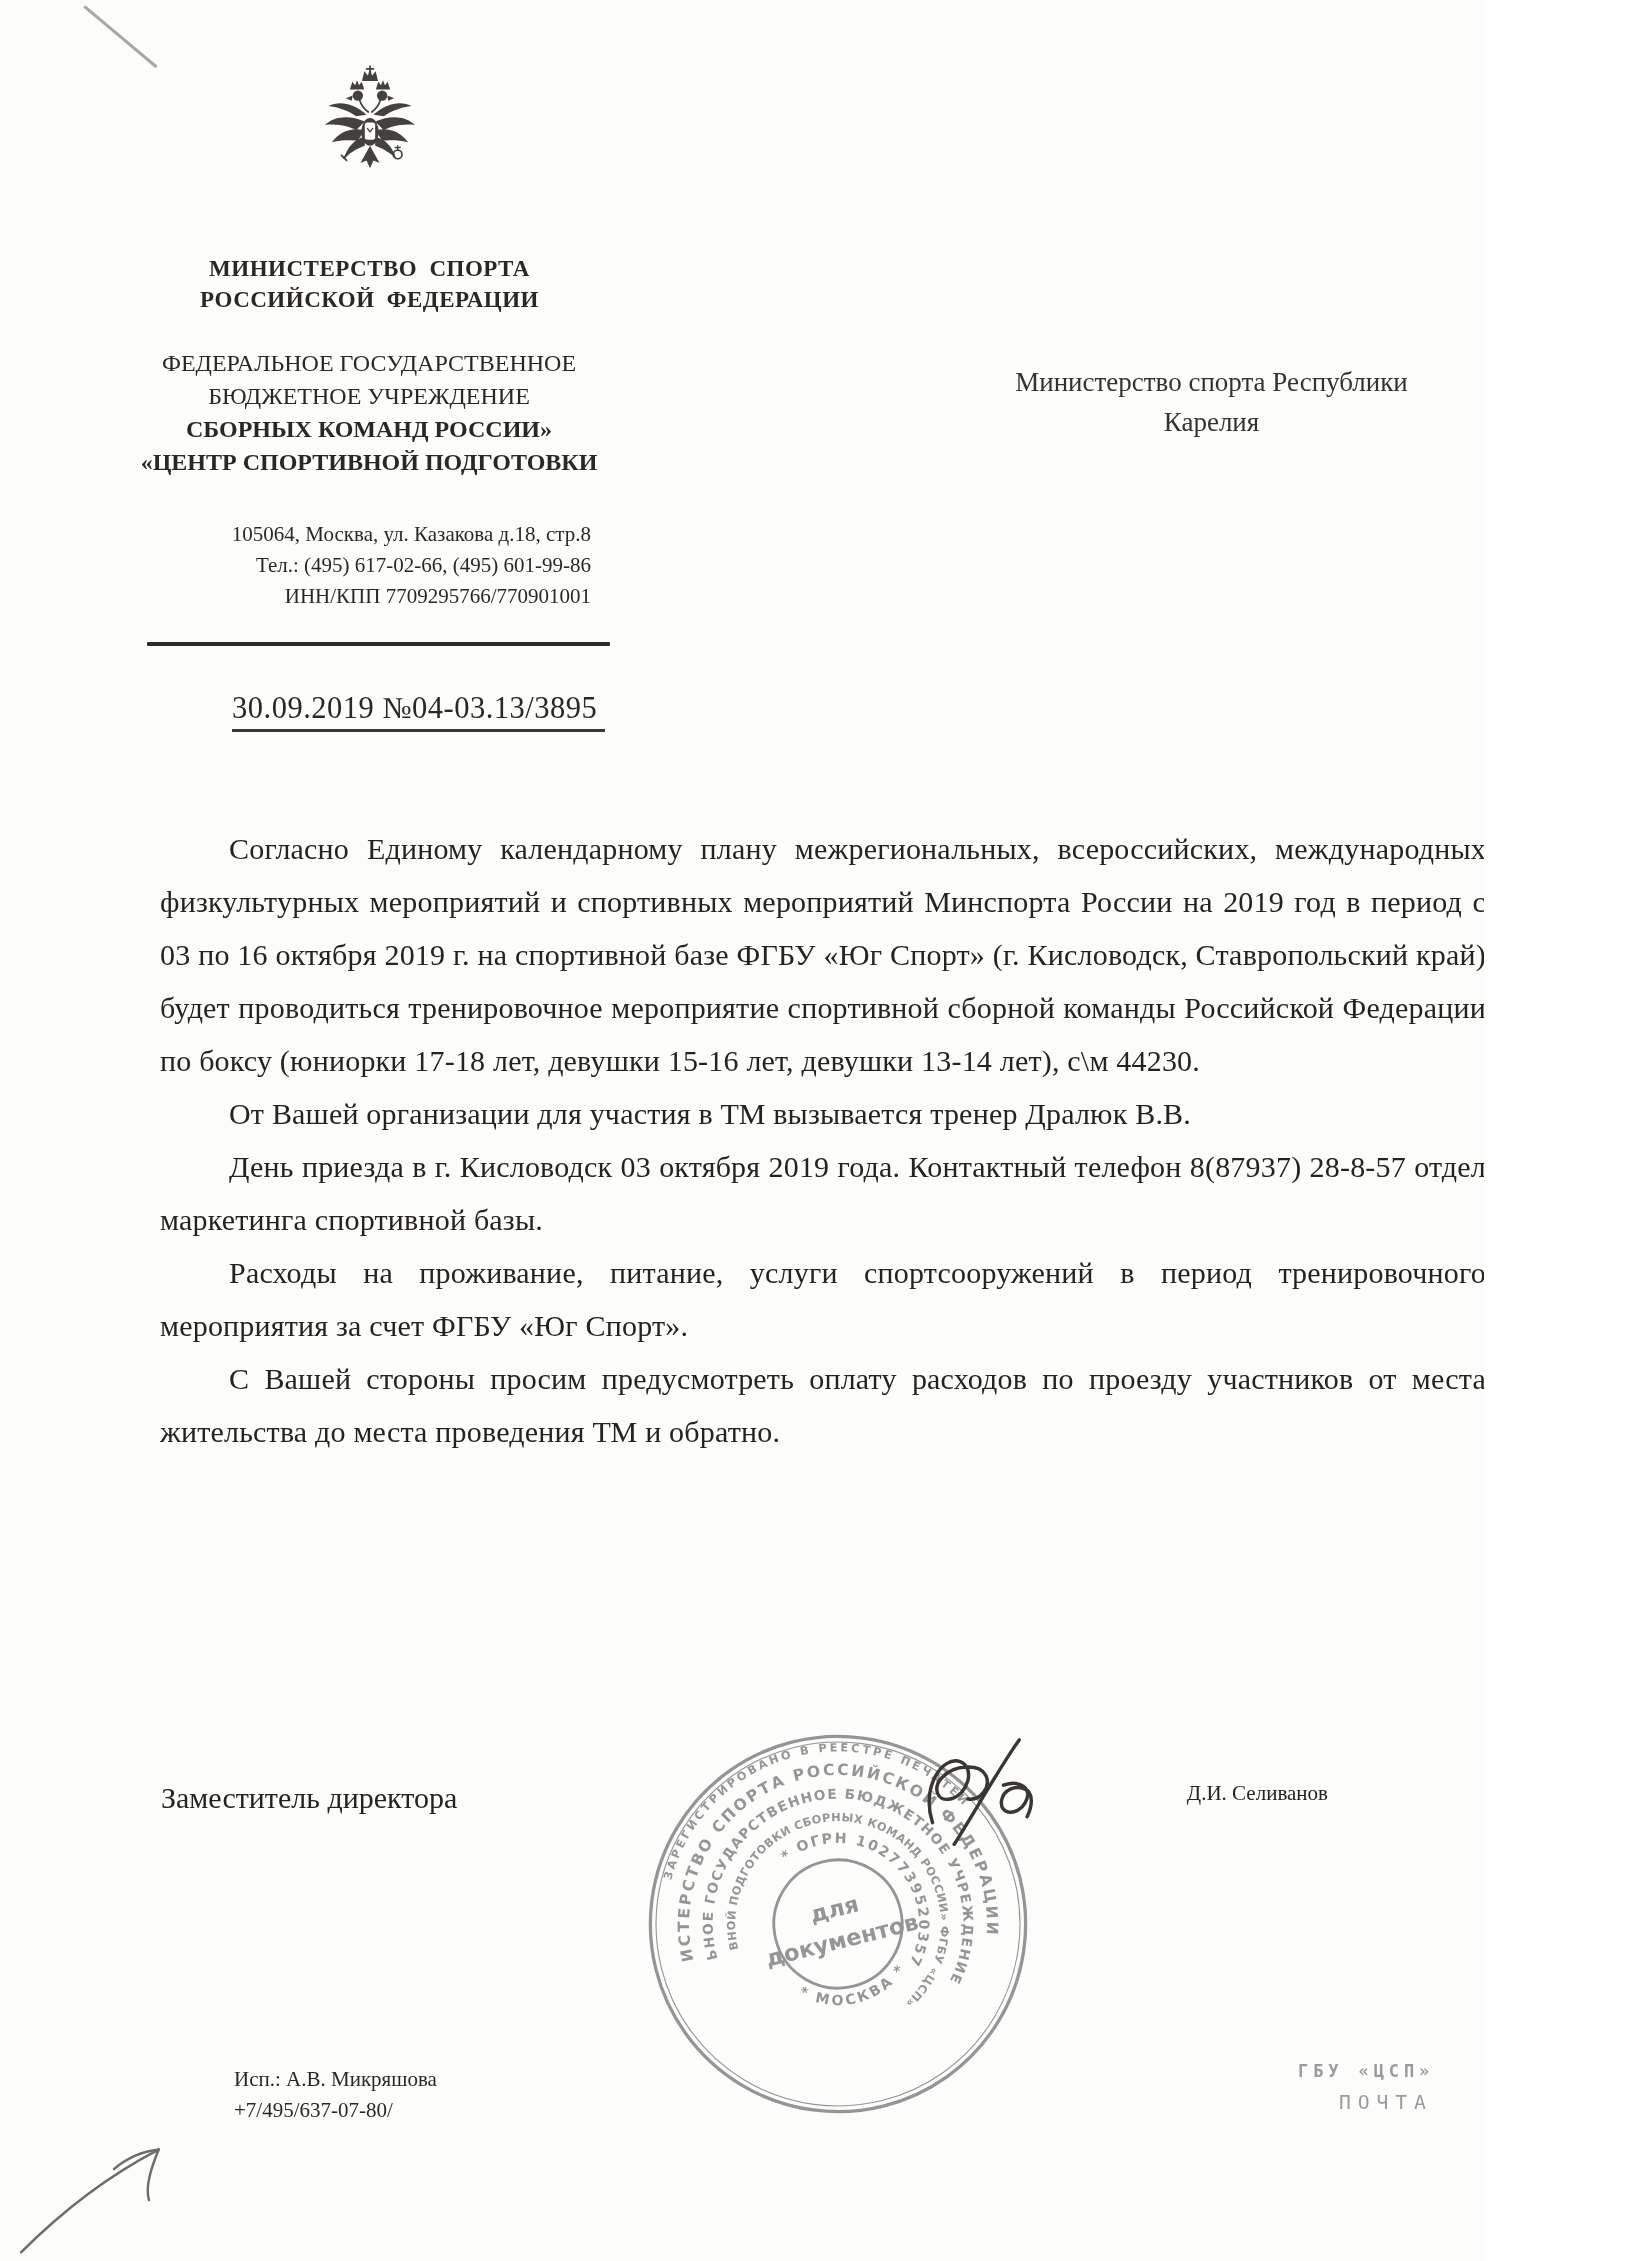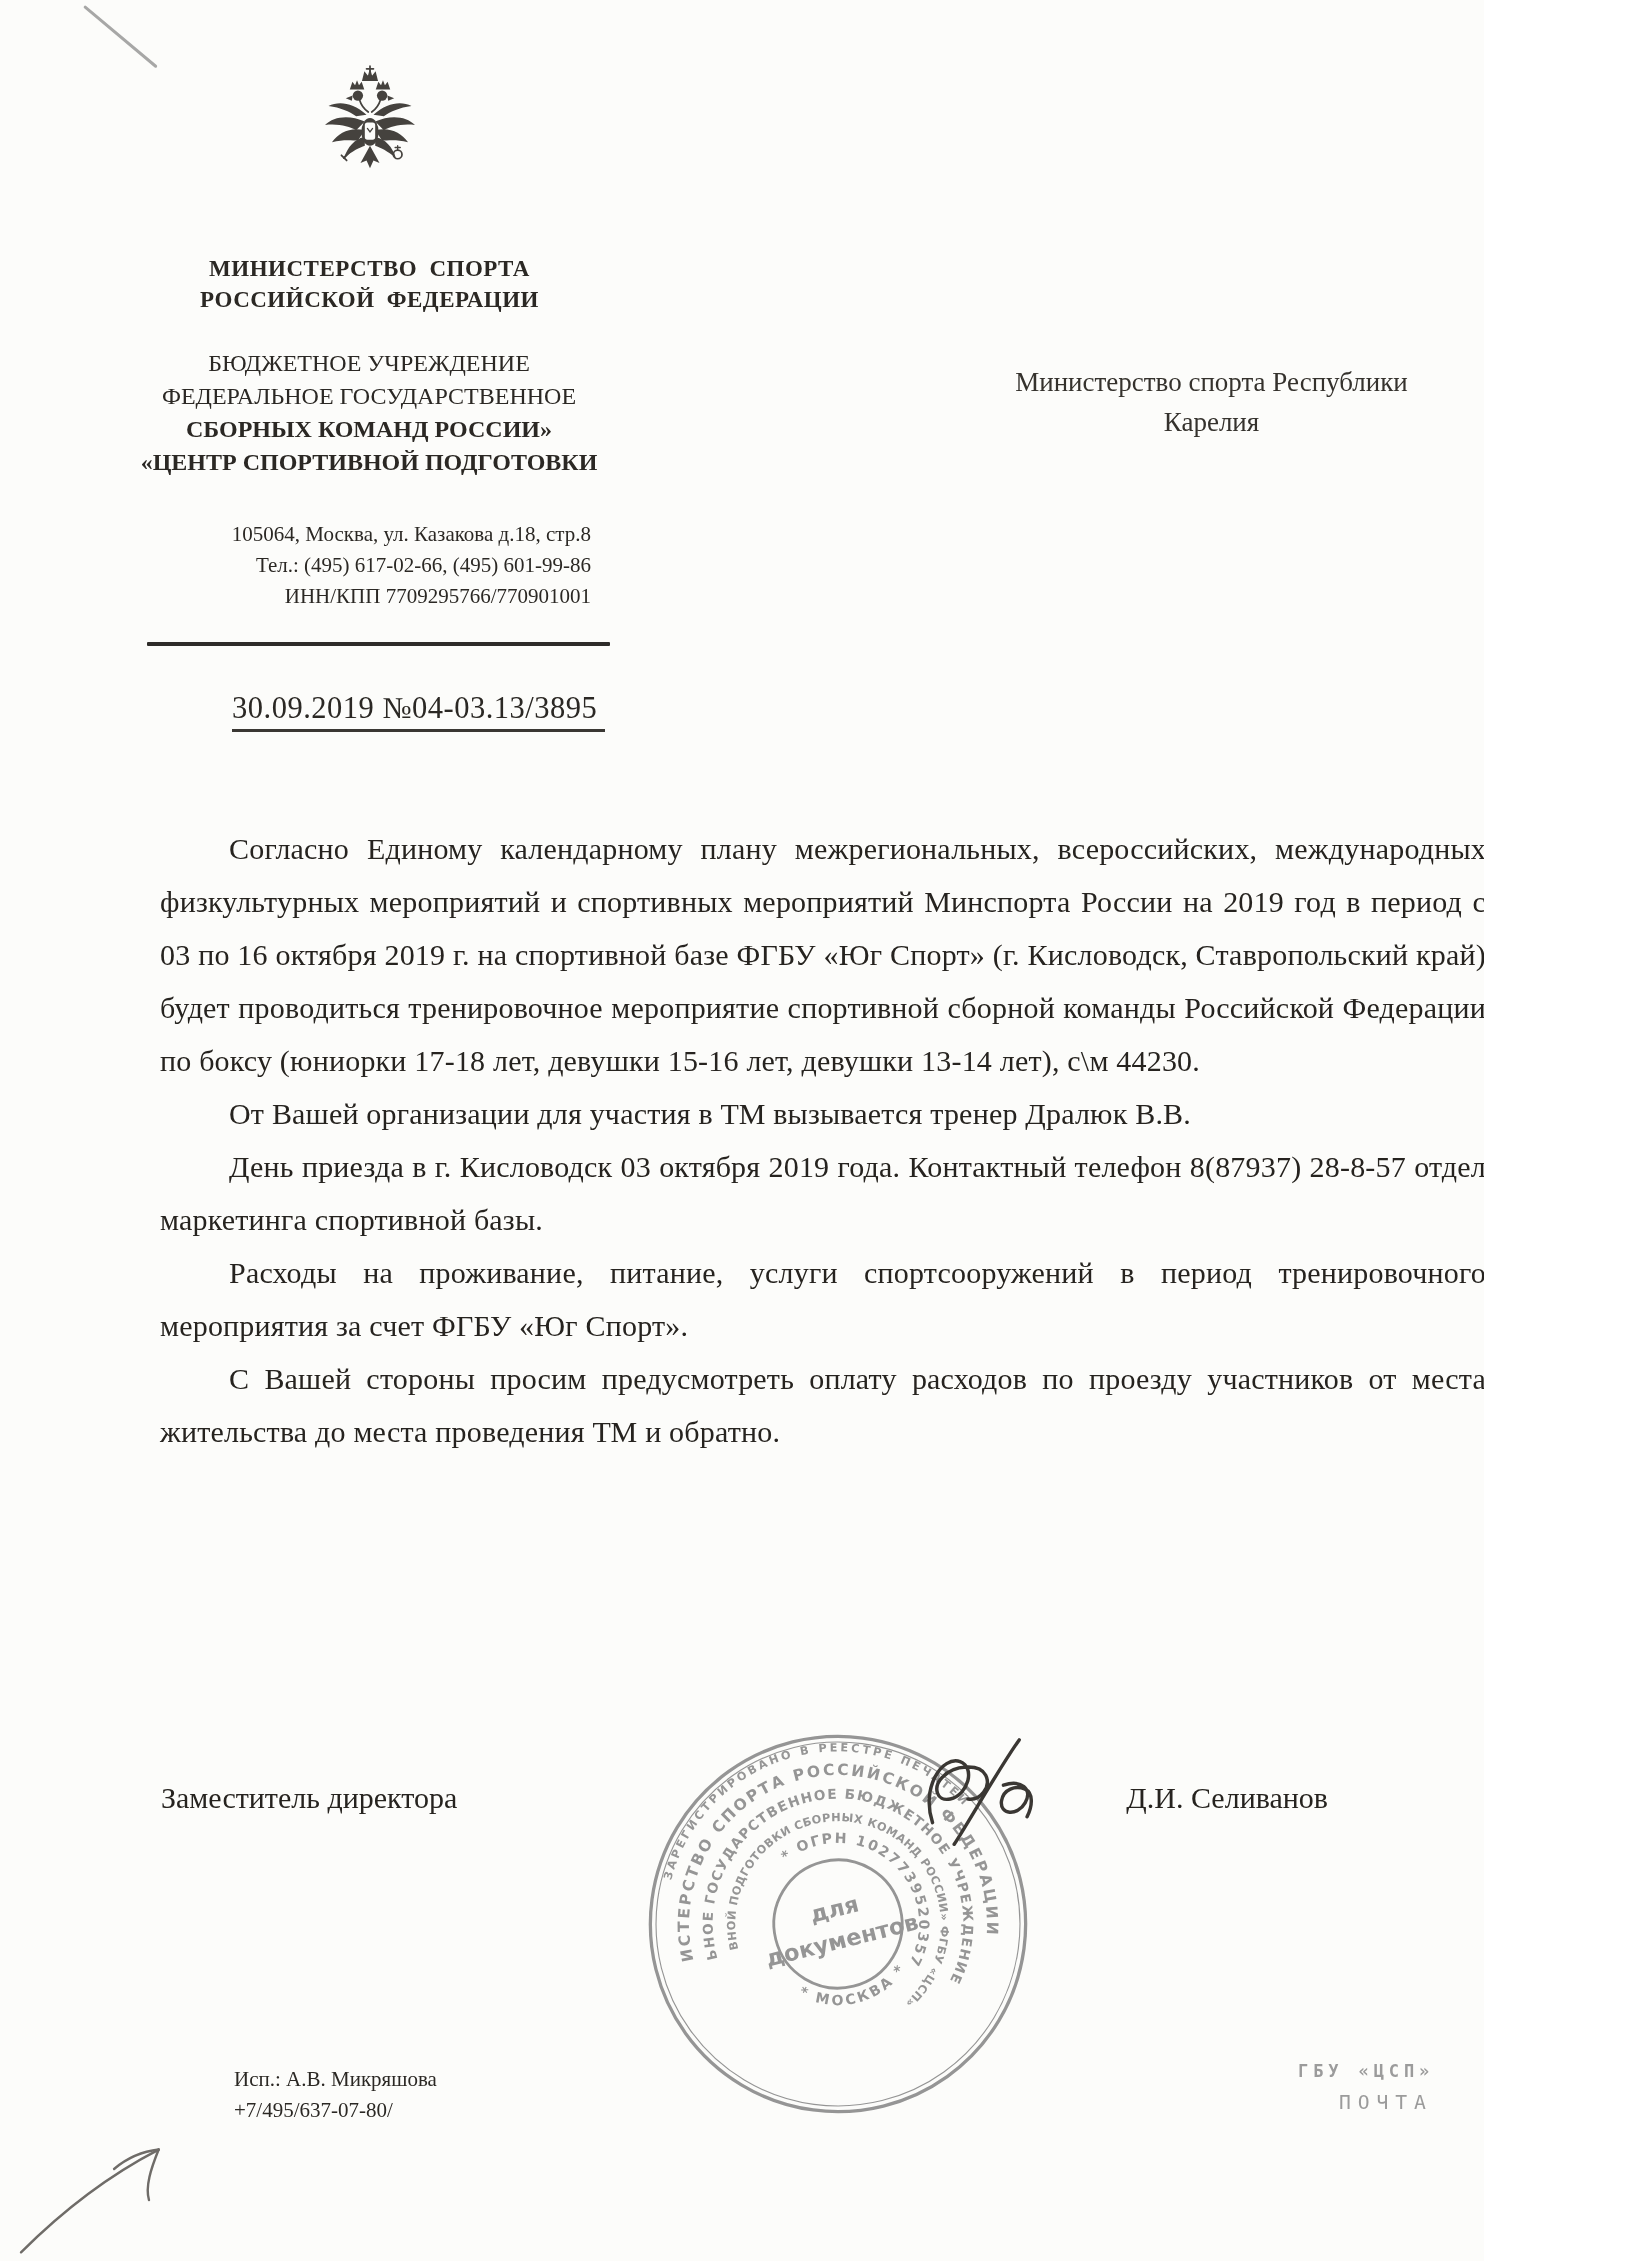--- a/index.html
+++ b/index.html
@@ -44,21 +44,21 @@
     position:absolute; left:232px; top:691px;
     font-size:30.5px; color:#2b2824; letter-spacing:0.5px;
     border-bottom:3px solid #3a3733; padding-bottom:3px; padding-right:7.9px;
   }
   .letter-body{ position:absolute; left:160px; top:822px; width:1326px; }
   .letter-body p{
     font-size:30px; line-height:53px; text-align:justify;
     text-indent:69px; color:#26231f; letter-spacing:0.2px;
   }
   .sig-title{ position:absolute; left:161px; top:1781px; font-size:30px; color:#26231f; }
-  .sig-name{ position:absolute; right:156px; top:1781px; font-size:30px; color:#26231f;text-align:center; }
+  .sig-name{ position:absolute; right:156px; top:1781px; font-size:21px; color:#26231f;text-align:center; }
 
   .stamp{ position:absolute; left:640px; top:1726px; width:396px; height:396px;
           transform:rotate(-14deg); opacity:.92; }
   .stamp svg{ width:100%; height:100%; }
   .stamp text{ font-family:"DejaVu Sans", sans-serif; font-weight:bold; fill:#8d8d8d; }
 
   .signature{ position:absolute; left:901px; top:1726px; width:197px; height:143px; }
   .signature svg{ width:100%; height:100%; }
 
   .footer{
@@ -121,22 +121,22 @@
       <path d="M92 103 v-5 M89 100 h6" stroke-width="1.5"></path>
     </svg>
   </div>
 
   <div class="ministry">
     <div>МИНИСТЕРСТВО  СПОРТА</div>
     <div>РОССИЙСКОЙ ФЕДЕРАЦИИ</div>
   </div>
 
   <div class="org">
+    <div class="org-reg">ФЕДЕРАЛЬНОЕ ГОСУДАРСТВЕННОЕ</div>
     <div class="org-reg">БЮДЖЕТНОЕ УЧРЕЖДЕНИЕ</div>
-    <div class="org-reg">ФЕДЕРАЛЬНОЕ ГОСУДАРСТВЕННОЕ</div>
     <div class="org-bold">СБОРНЫХ КОМАНД РОССИИ»</div>
     <div class="org-bold">«ЦЕНТР СПОРТИВНОЙ ПОДГОТОВКИ</div>
   </div>
 
   <div class="addr">
     <div>105064, Москва, ул. Казакова д.18, стр.8</div>
     <div>Тел.: (495) 617-02-66, (495) 601-99-86</div>
     <div>ИНН/КПП 7709295766/770901001</div>
   </div>
 

